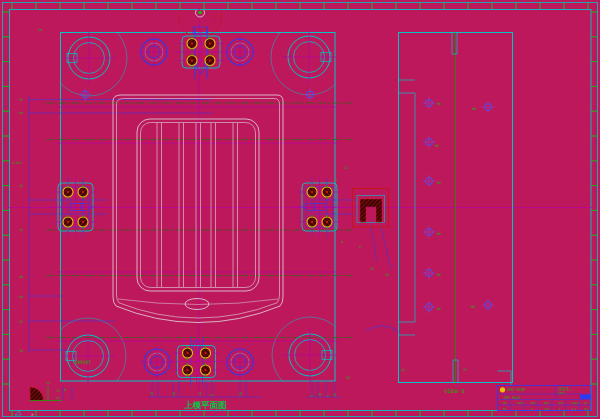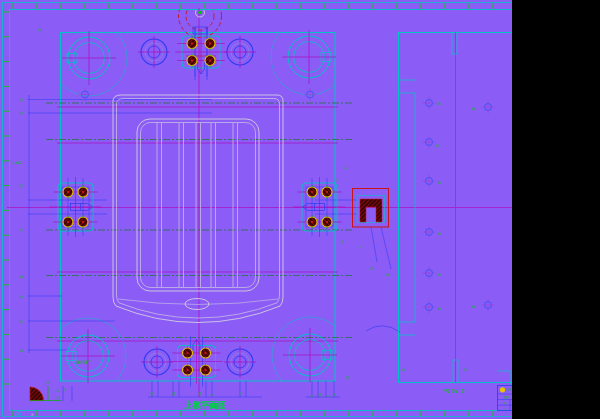--- a/index.html
+++ b/index.html
@@ -1,16 +1,16 @@
 <!DOCTYPE html>
 <html><head>
 <meta charset="utf-8">
 <style>
   html,body{margin:0;padding:0;background:#000;}
-  .stage{position:relative;width:512px;height:419px;background:#8b5cf6;overflow:hidden;}
+  .stage{position:relative;width:600px;height:419px;background:#be185d;overflow:hidden;}
   svg{display:block;}
   .cyan{stroke:#00c5c5;fill:none;}
   .blue{stroke:#2b3bf2;fill:none;}
   .mag{stroke:#b400b4;fill:none;stroke-width:.6;}
   .grn{stroke:#00b400;fill:none;}
   .gdash{stroke:#007d00;fill:none;stroke-width:.6;stroke-dasharray:7 2 2 2;}
   .white{stroke:#dcdcdc;fill:none;}
   .red{stroke:#c81414;fill:none;}
   .dim{fill:#00c800;font:3.2px "DejaVu Sans Mono", monospace;}
   .tb{fill:#00c800;font:2.6px "DejaVu Sans Mono", monospace;}

